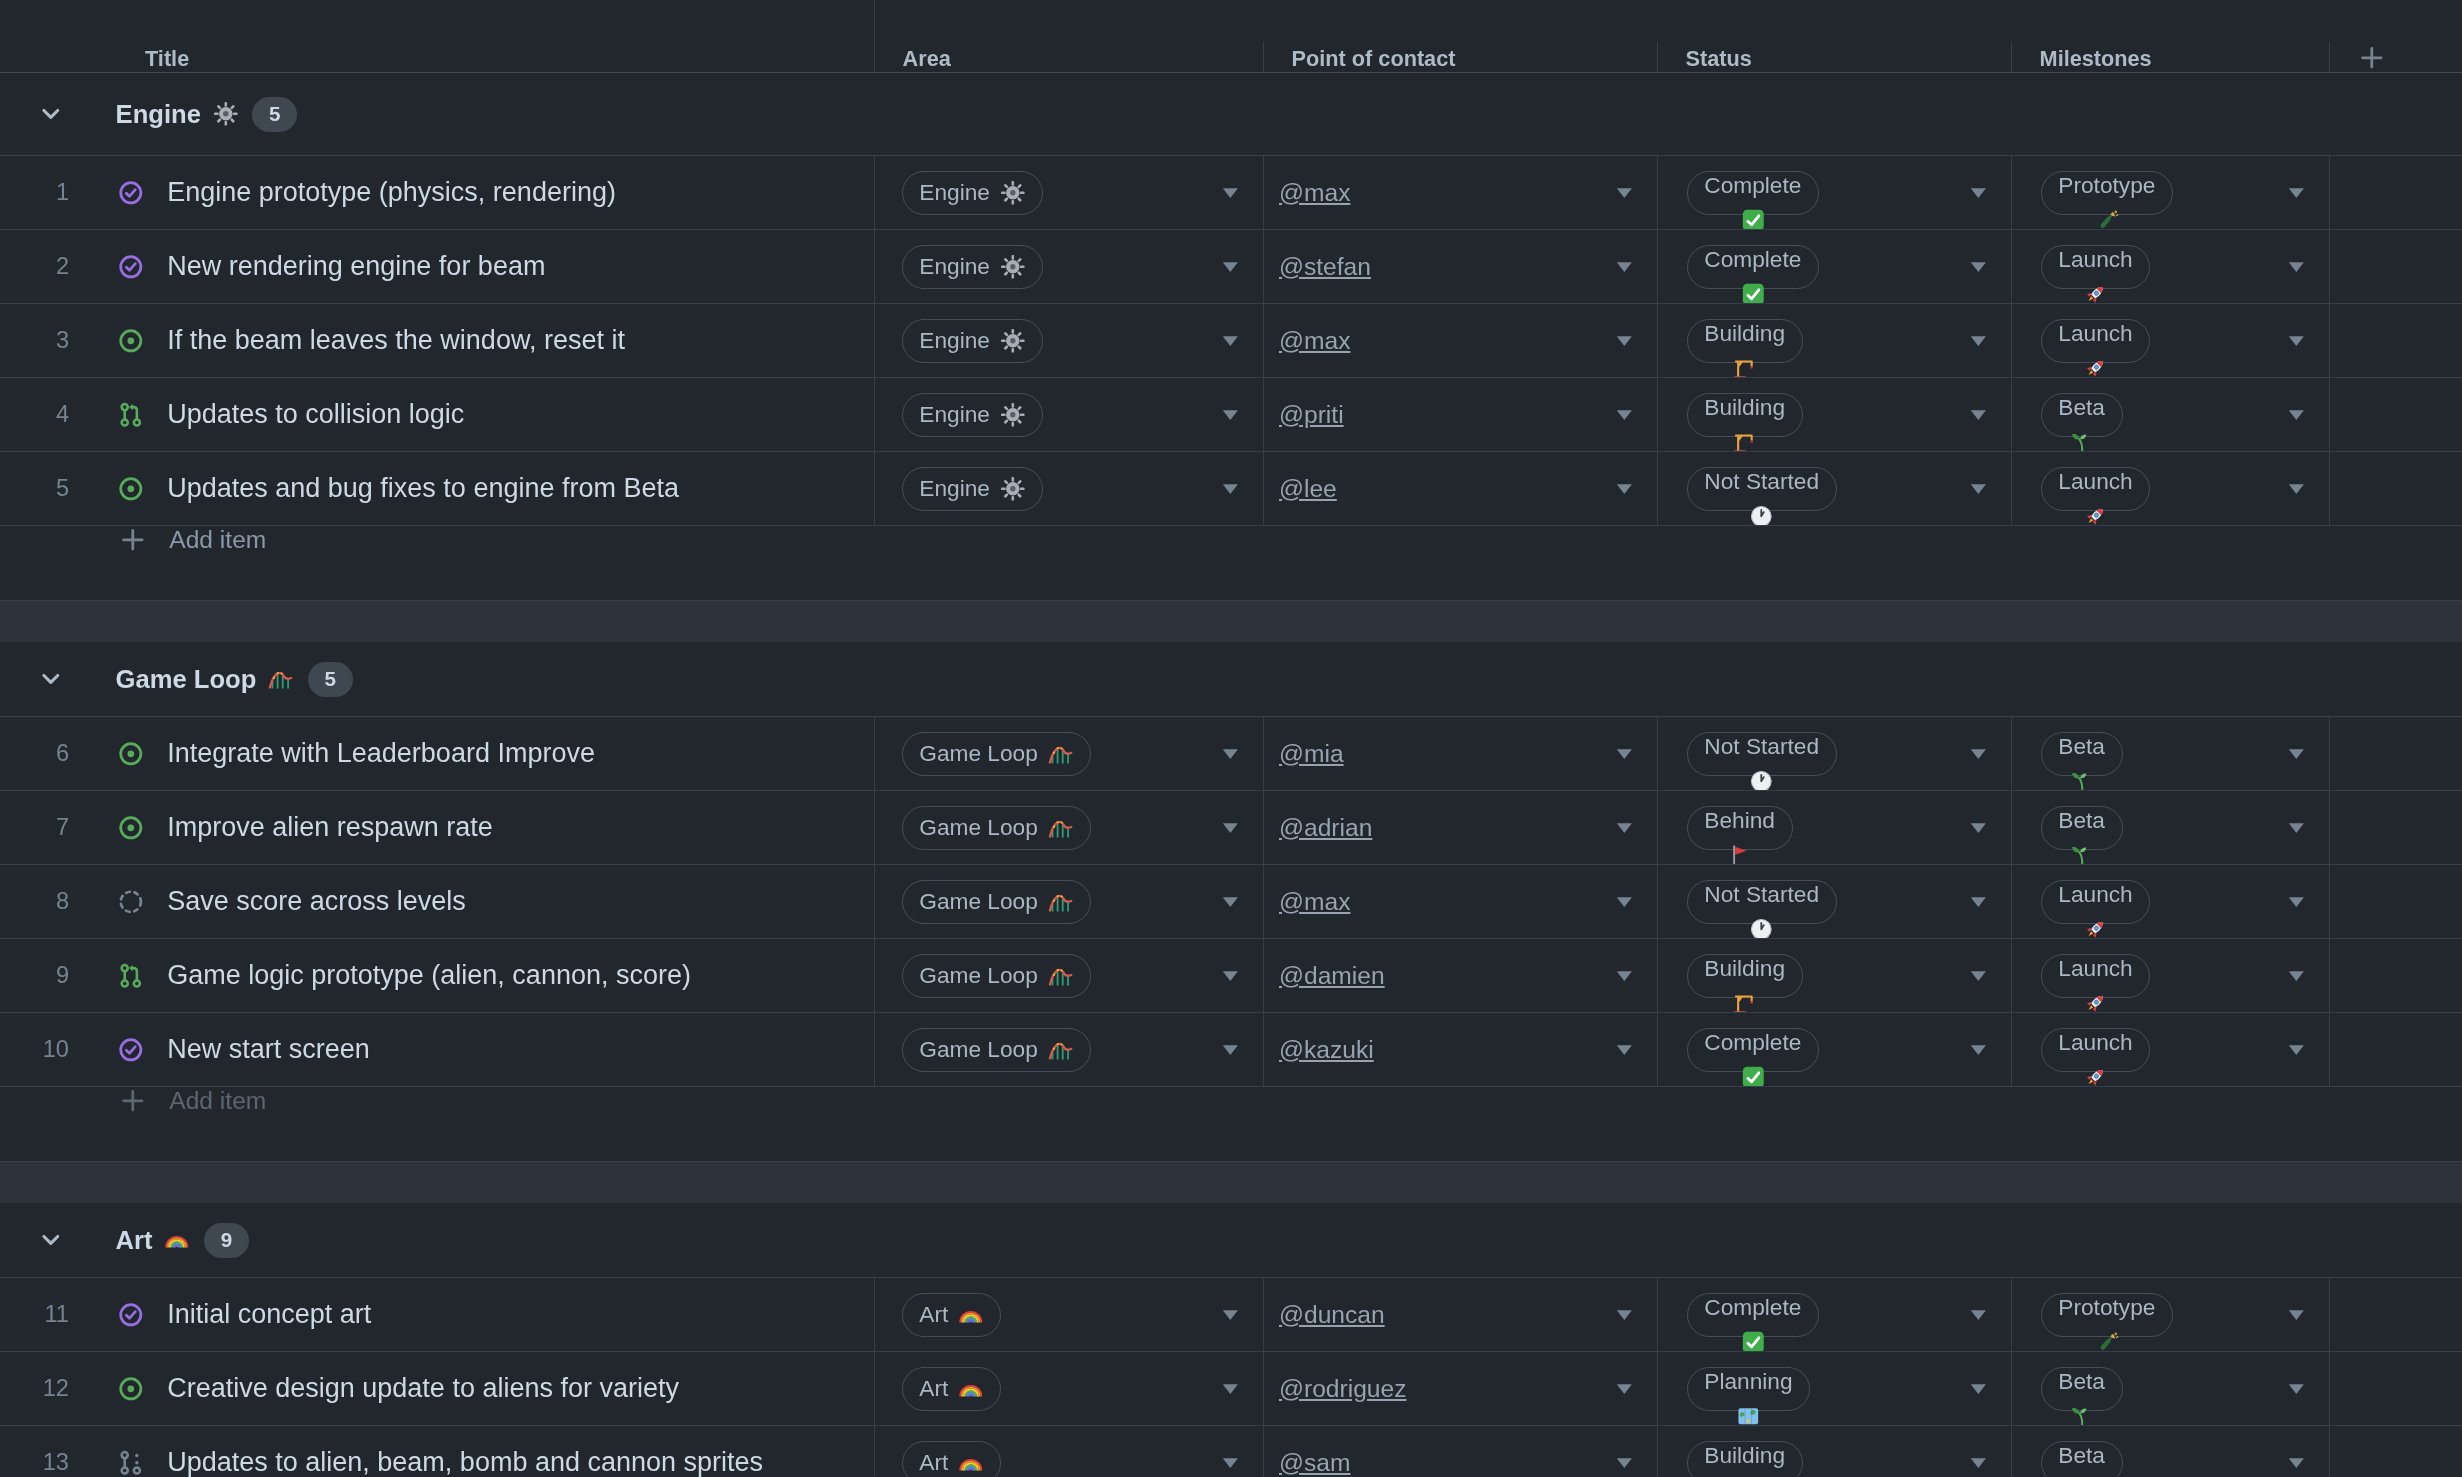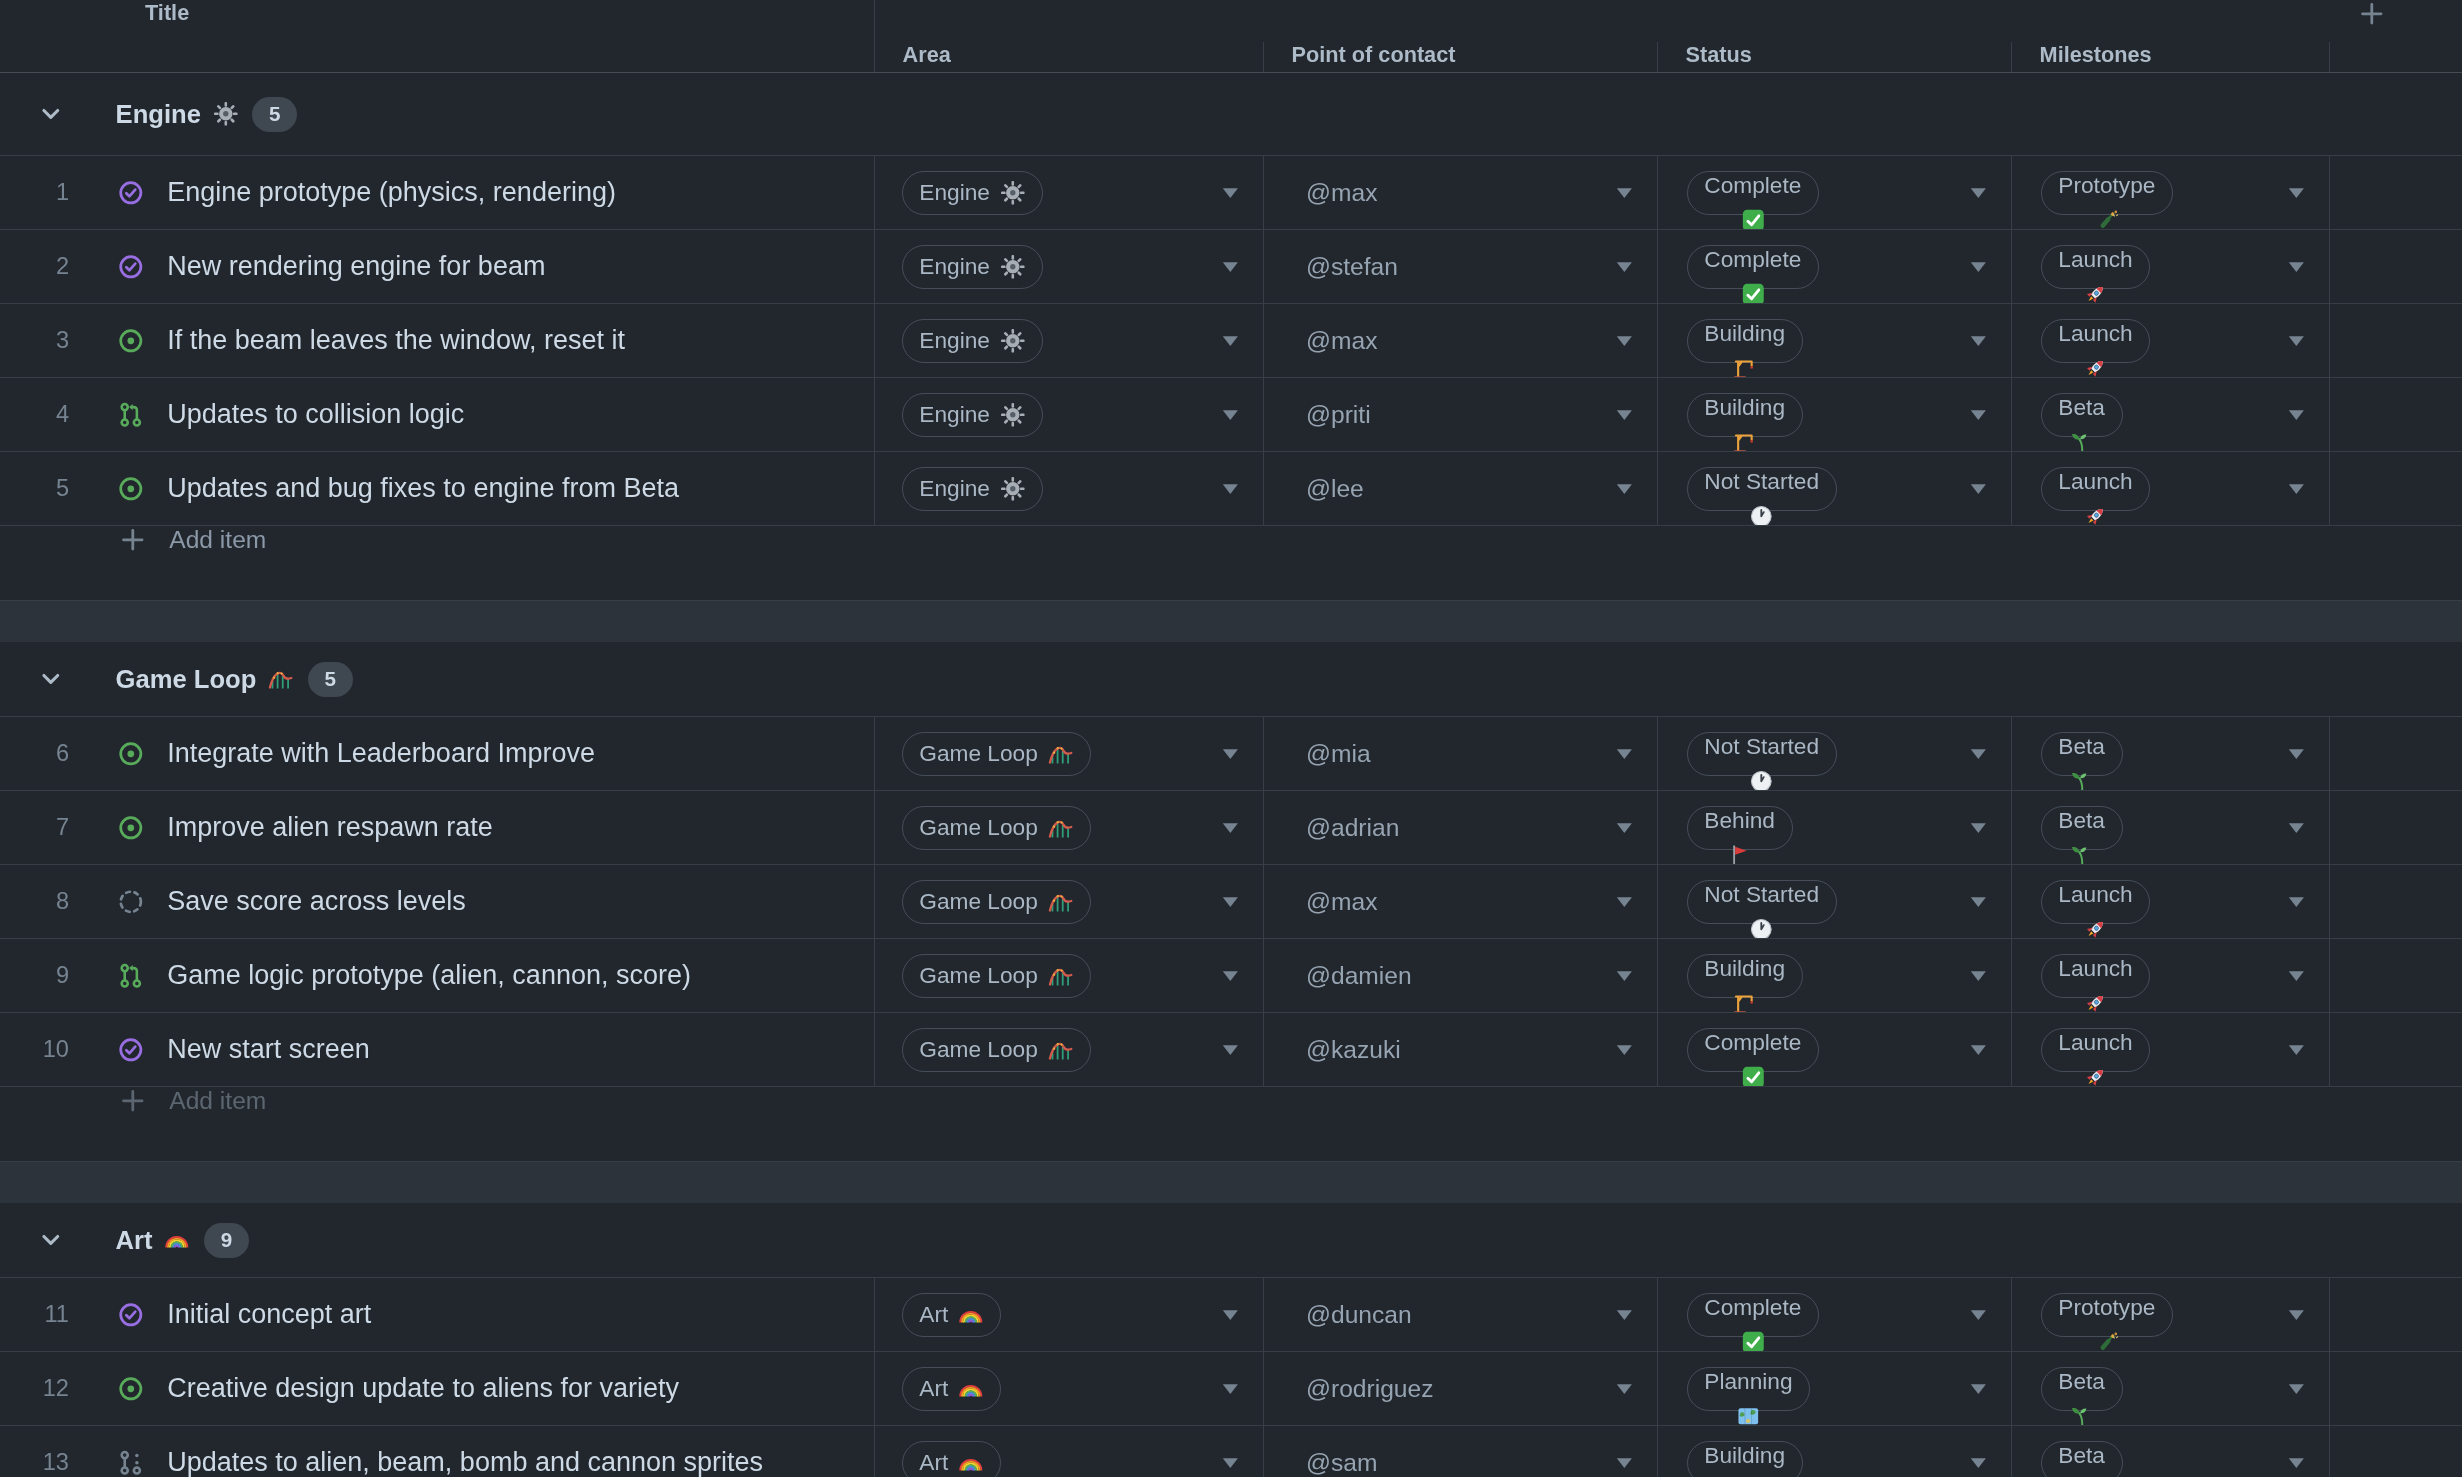--- a/index.html
+++ b/index.html
@@ -1,21 +1,21 @@
 <!DOCTYPE html>
 <html><head>
 <meta charset="utf-8">
 <style>
   html,body{margin:0;padding:0;background:#22272e;}
   .app{position:relative;width:2463px;height:1478px;overflow:hidden;background:#22272e;
        font-family:"Liberation Sans","DejaVu Sans",sans-serif;color:#adbac7;}
   
   .hrow{display:grid;grid-template-columns:875px 389px 394px 354px 318px 1fr;
         height:73px;border-bottom:1px solid #444c56;background:#22272e;box-sizing:border-box;}
-  .hcell{position:relative;display:flex;align-items:flex-start;border-right:1px solid #373e47;
+  .hcell{position:relative;display:flex;align-items:flex-end;border-right:1px solid #373e47;
          color:#adbac7;font-size:21.7px;font-weight:600;box-sizing:border-box;}
   .hcell.last{border-right:none;padding-left:27.6px;}
   .hc-title{padding-left:145px;}
   .hc-pad{padding-left:27.6px;margin-top:42px;}
   
   .group-header{display:flex;align-items:center;height:75px;border-bottom:1px solid #373e47;
                 background:#22272e;box-sizing:border-box;}
   .group-header.first{height:83px;}
   .group-chevron{margin-left:37px;display:inline-flex;flex:none;}
   .group-title{margin-left:51px;font-size:25.6px;font-weight:700;color:#cdd9e5;}
@@ -25,21 +25,21 @@
            background:rgba(99,110,123,0.45);color:#cdd9e5;font-size:20.7px;font-weight:600;}
   
   .row{display:grid;grid-template-columns:875px 389px 394px 354px 318px 1fr;
        height:74px;border-bottom:1px solid #373e47;box-sizing:border-box;}
   .cell{position:relative;display:flex;align-items:center;border-right:1px solid #373e47;
         box-sizing:border-box;overflow:hidden;}
   .cell.c-extra{border-right:none;}
   .rownum{width:69px;text-align:right;font-size:23.6px;color:#768390;flex:none;}
   .item-icon{margin-left:49px;display:inline-flex;flex:none;}
   .item-title{margin-left:23.6px;font-size:27px;color:#cdd9e5;white-space:nowrap;}
-  .poc{margin-left:42px;font-size:24.6px;color:#96a3b1;}
+  .poc{margin-left:15px;font-size:24.6px;color:#96a3b1;text-decoration:underline;}
   .pill{display:inline-flex;align-items:center;gap:9.9px;height:44px;padding:0 16.7px;
         border:1.5px solid #454e58;border-radius:22.7px;font-size:22.7px;font-weight:500;
         color:#aab7c4;white-space:nowrap;box-sizing:border-box;}
   .c-area .pill{margin-left:26.6px;}
   .c-status .pill,.c-milestone .pill{margin-left:28.6px;flex-direction:column;}
   .caret{position:absolute;right:23.6px;top:50%;transform:translateY(-50%);display:inline-flex;}
   
   .add-item{display:flex;align-items:flex-start;height:75px;border-bottom:1px solid #373e47;
             box-sizing:border-box;color:#8b98a7;}
   .add-item .plus{margin-left:119px;display:inline-flex;flex:none;}

